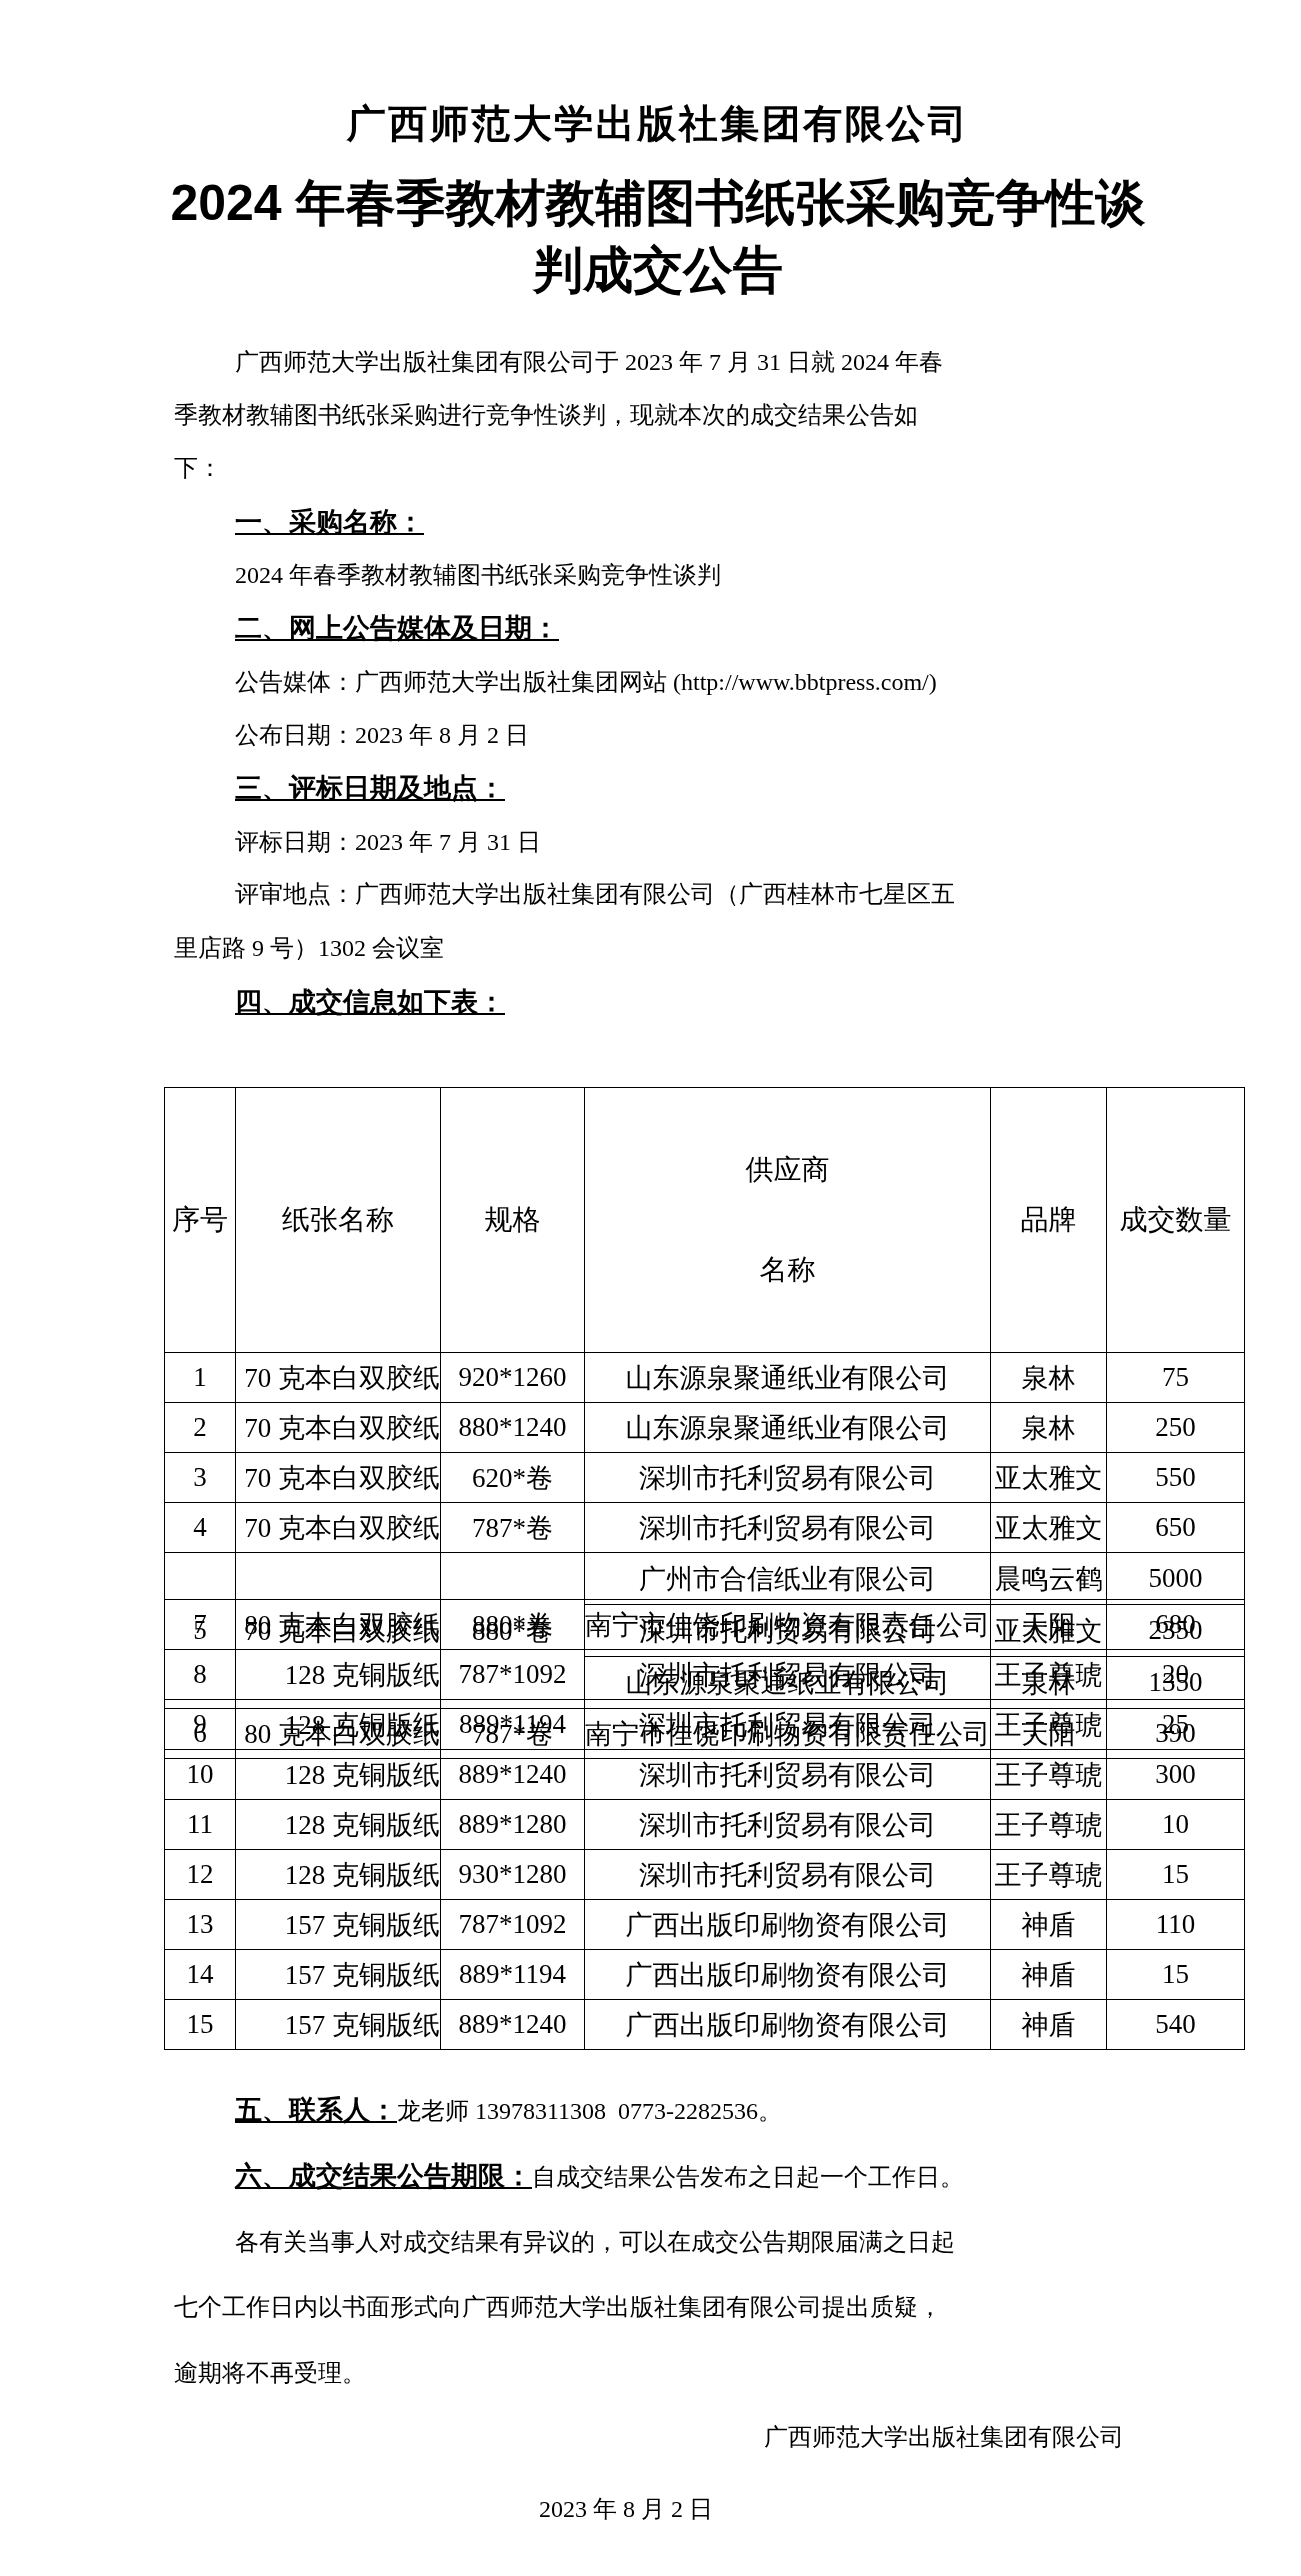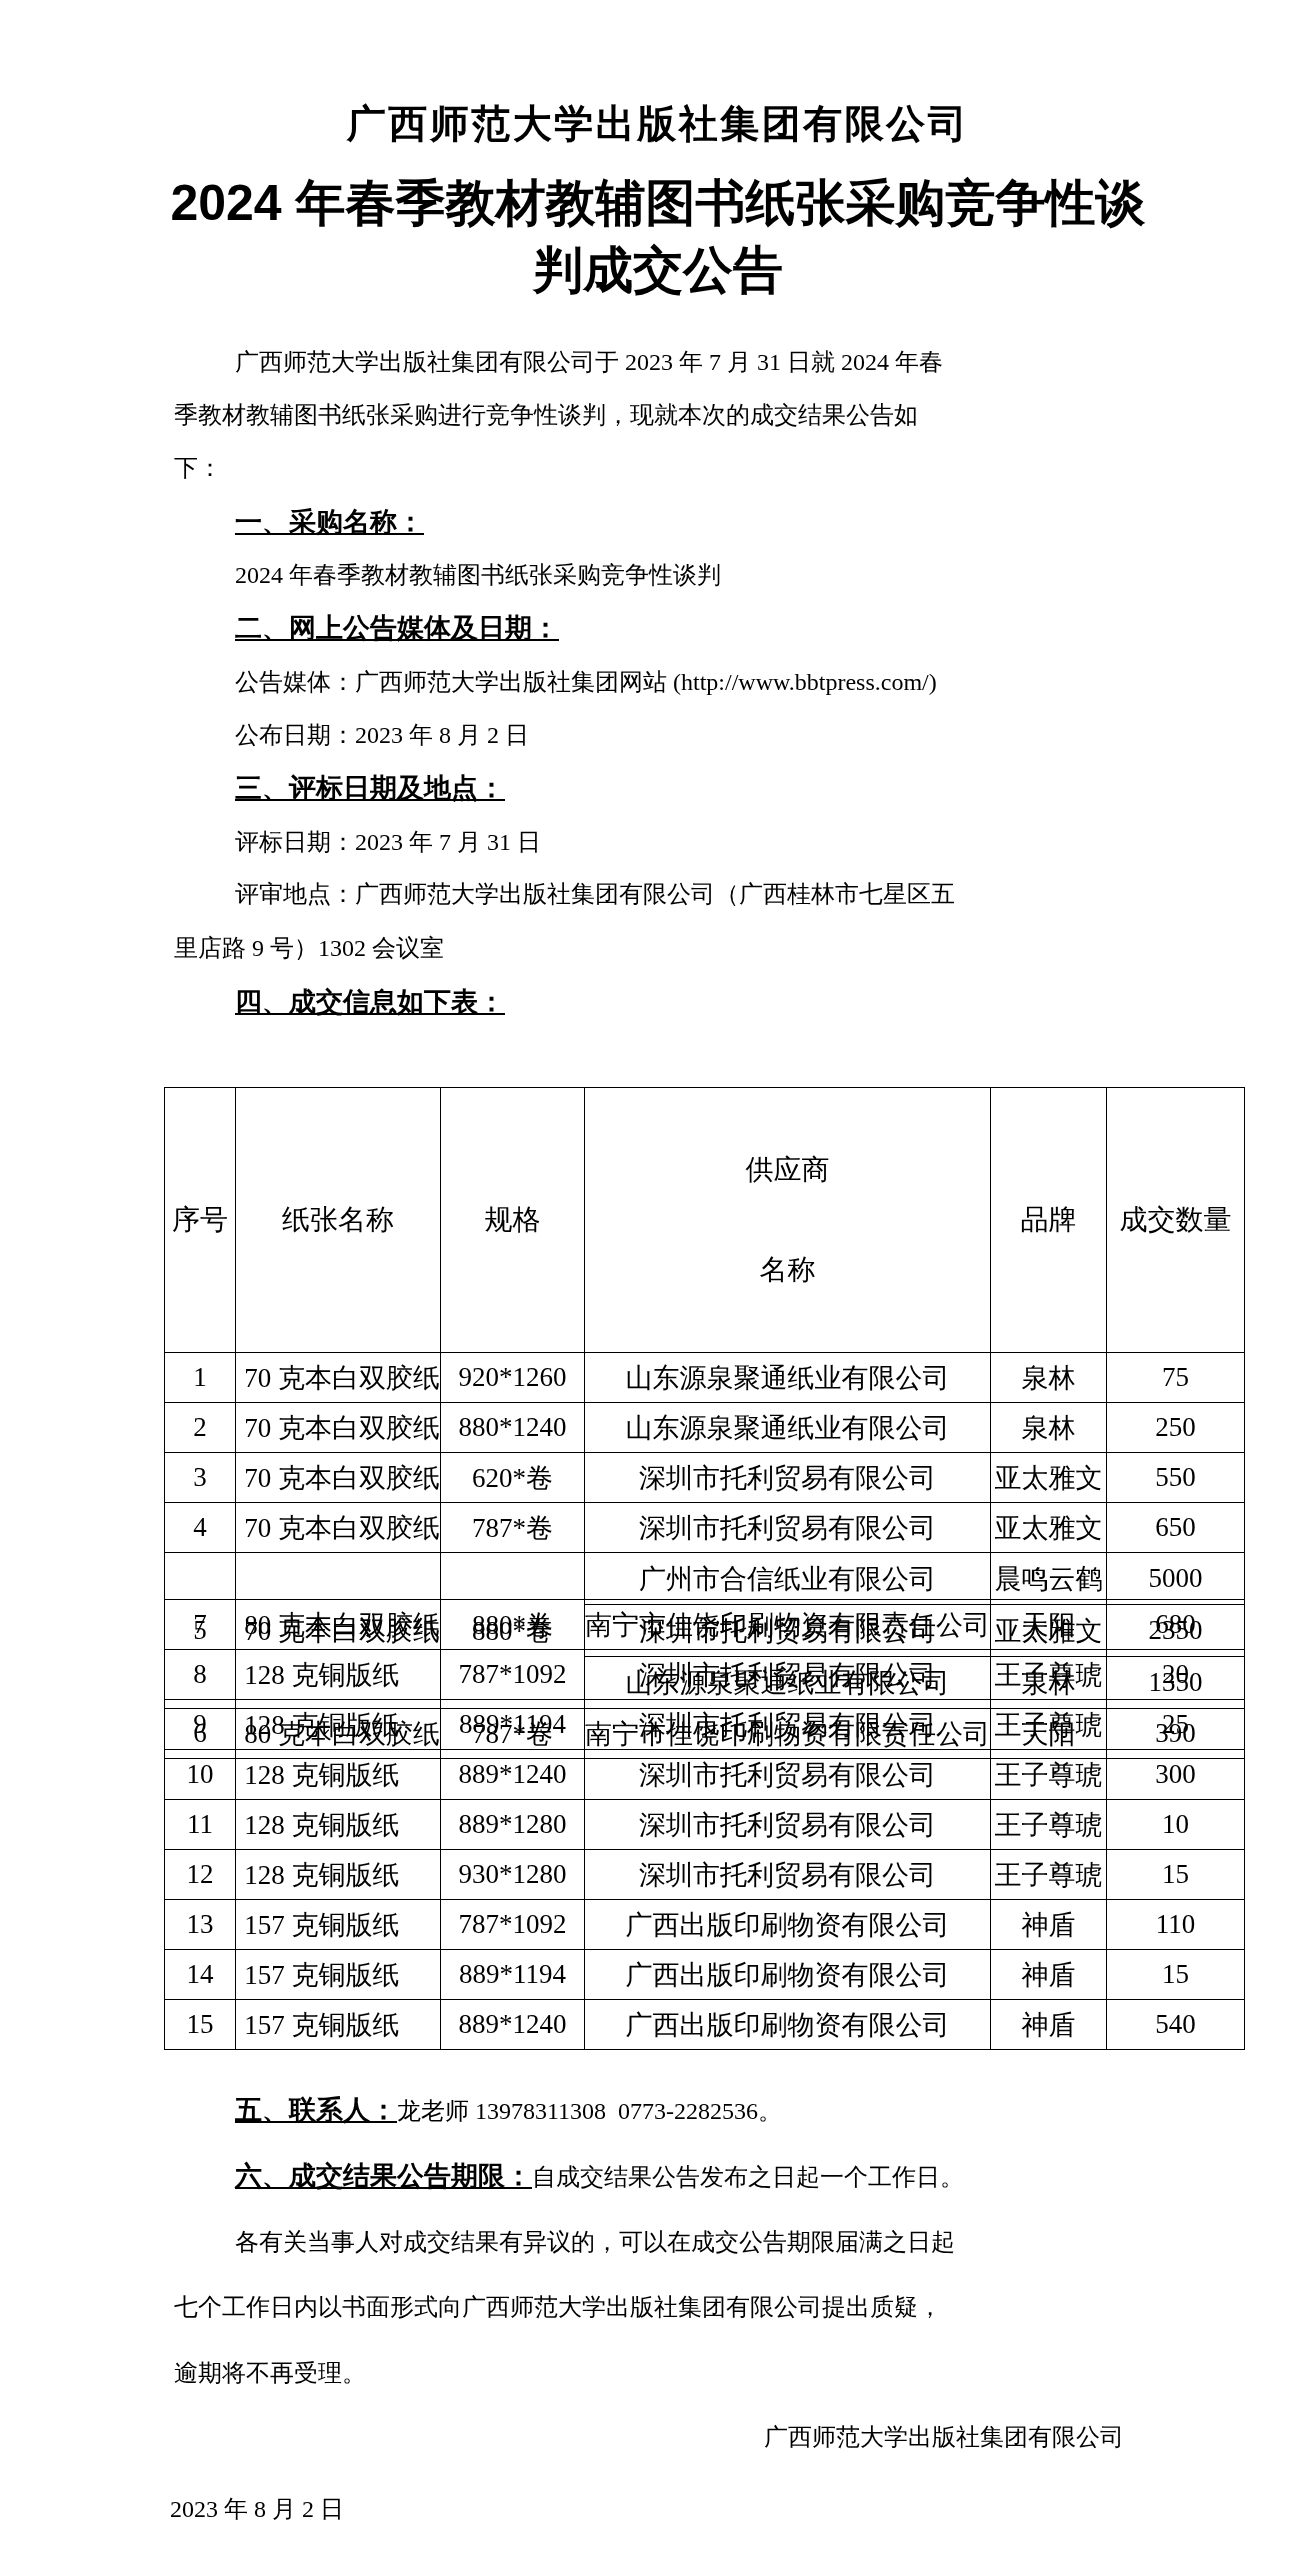--- a/index.html
+++ b/index.html
@@ -30,25 +30,25 @@
   #table2 { left:164px; top:1599px; }
   td, th {
     border:1.6px solid #000000; text-align:center; vertical-align:middle;
     font-weight:normal; font-size:27px; padding:0; overflow:hidden;
     font-family:"Liberation Serif","DejaVu Serif",serif; white-space:pre;
   }
   thead tr { height:79px; }
   thead th { font-size:28px; }
   tbody tr { height:50px; }
   tbody tr.subrow { height:52px; }
-  td.cell-paper { text-align:left; padding-left:8.2px;font-family:Liberation Serif, serif; }
+  td.cell-paper { text-align:right; padding-left:8.2px;font-family:Liberation Serif, serif; }
   .supplier-head-line { line-height:36px; }
 
   .sign-company { top:2418px; left:174px; width:950px; text-align:right; }
-  .sign-date   { top:2490px; left:170px; width:880px; text-align:left; }
+  .sign-date   { top:2490px; left:186px; width:880px; text-align:center; }
 </style>
 </head>
 <body>
 
 <div class="abs title" id="title1">广西师范大学出版社集团有限公司</div>
 <div class="abs title" id="title2">2024 年春季教材教辅图书纸张采购竞争性谈判成交公告</div>
 
 <div class="abs body-text indent2" style="top:343px;">广西师范大学出版社集团有限公司于 2023 年 7 月 31 日就 2024 年春</div>
 <div class="abs body-text indent1" style="top:396px;">季教材教辅图书纸张采购进行竞争性谈判，现就本次的成交结果公告如</div>
 <div class="abs body-text indent1" style="top:449px;">下：</div>

